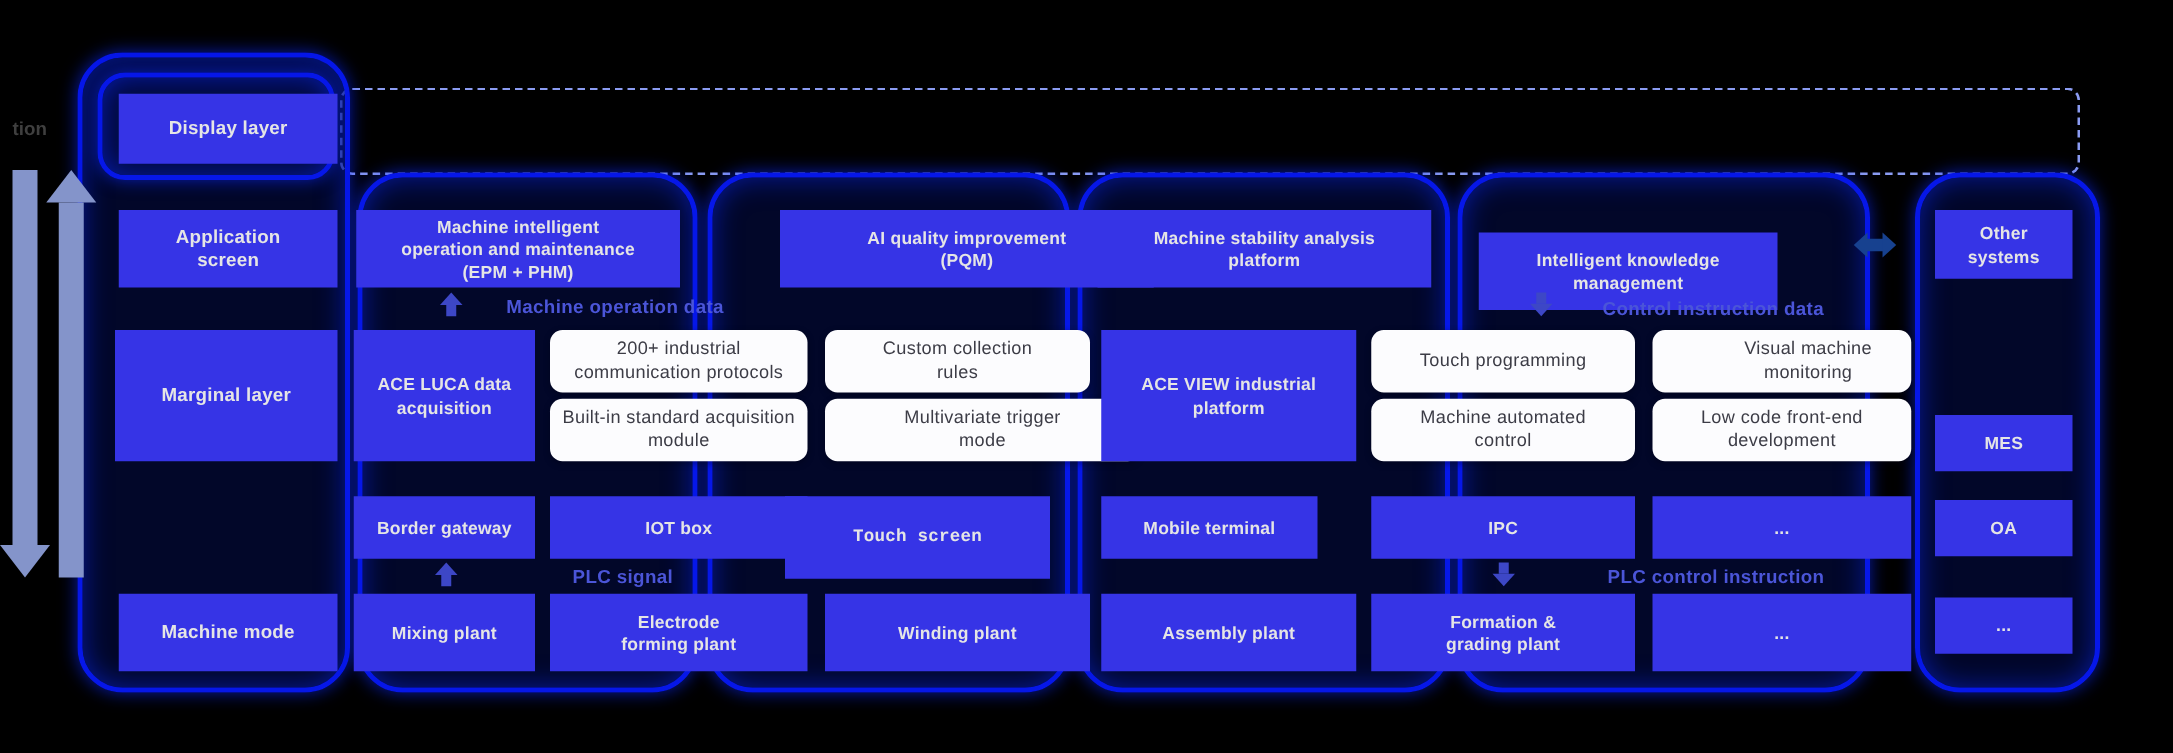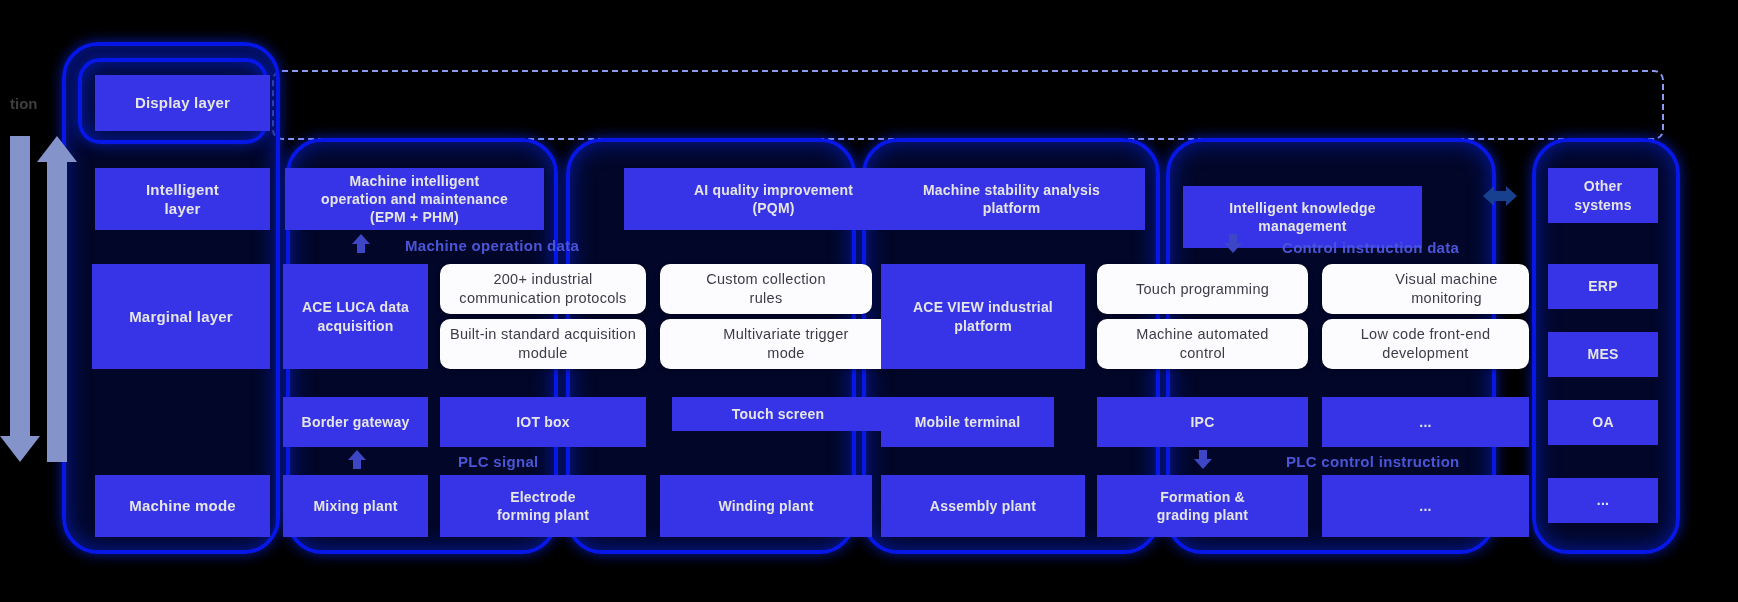--- a/index.html
+++ b/index.html
@@ -78,21 +78,21 @@
   <div class="capsule" style="left:62px;top:42px;width:218px;height:512px;"></div>
   <div class="capsule" style="left:78px;top:58px;width:190px;height:86px;border-radius:22px;"></div>
   <div class="capsule" style="left:286px;top:138px;width:272px;height:416px;"></div>
   <div class="capsule" style="left:566px;top:138px;width:290px;height:416px;"></div>
   <div class="capsule" style="left:862px;top:138px;width:298px;height:416px;"></div>
   <div class="capsule" style="left:1166px;top:138px;width:330px;height:416px;"></div>
   <div class="capsule" style="left:1532px;top:138px;width:148px;height:416px;"></div>
 
   <div class="bb lg" style="left:95px;top:75px;width:175px;height:56px;">Display layer</div>
   <div class="bb lg" style="left:95px;top:168px;width:175px;height:62px;">
-    <span class="mw95">Intelligent layer</span>
+    <span class="mw95">Application screen</span>
   </div>
   <div class="bb lg" style="left:92px;top:264px;width:178px;height:105px;">Marginal layer</div>
   <div class="bb lg" style="left:95px;top:475px;width:175px;height:62px;">Machine mode</div>
 
   <div class="bb" style="left:285px;top:168px;width:259px;height:62px;">
     <span class="mw195">Machine intelligent operation and maintenance (EPM + PHM)</span>
   </div>
   <div class="bb" style="left:604px;top:168px;width:299px;height:62px;margin-left:20px;">
     <span class="mw180">AI quality improvement (PQM)</span>
   </div>
@@ -104,21 +104,20 @@
   </div>
 
   <div class="lrarrow" style="left:1483px;top:186px;">
     <div class="l"></div>
       <div class="m"></div>
       <div class="r"></div>
   </div>
   <div class="bb" style="left:1548px;top:168px;width:110px;height:55px;">
     <span class="mw60">Other systems</span>
   </div>
-  <div class="bb" style="left:1548px;top:264px;width:110px;height:45px;">ERP</div>
   <div class="bb" style="left:1548px;top:332px;width:110px;height:45px;">MES</div>
   <div class="bb" style="left:1548px;top:400px;width:110px;height:45px;">OA</div>
   <div class="bb" style="left:1548px;top:478px;width:110px;height:45px;">...</div>
 
   <div class="arr" style="left:352px;top:234px;">
     <div class="head-up"></div>
       <div class="stem"></div>
   </div>
   <div class="flowlabel" style="left:405px;top:237px;">Machine operation data</div>
   <div class="arr" style="left:1224px;top:234px;">
@@ -147,21 +146,21 @@
   </div>
   <div class="wb" style="left:1322px;top:264px;width:207px;height:50px;padding-left:48px;">
     <span class="mw130">Visual machine monitoring</span>
   </div>
   <div class="wb" style="left:1322px;top:319px;width:207px;height:50px;">
     <span class="mw160">Low code front-end development</span>
   </div>
 
   <div class="bb" style="left:283px;top:397px;width:145px;height:50px;">Border gateway</div>
   <div class="bb" style="left:440px;top:397px;width:206px;height:50px;">IOT box</div>
-  <div class="bb" style="left:672px;top:397px;width:212px;height:34px;">Touch screen</div>
+  <div class="bb" style="left:628px;top:397px;width:212px;height:66px;font-family:Liberation Mono, monospace;">Touch screen</div>
   <div class="bb" style="left:881px;top:397px;width:173px;height:50px;">Mobile terminal</div>
   <div class="bb" style="left:1097px;top:397px;width:211px;height:50px;">IPC</div>
   <div class="bb" style="left:1322px;top:397px;width:207px;height:50px;">...</div>
 
   <div class="arr" style="left:348px;top:450px;">
     <div class="head-up"></div>
       <div class="stem"></div>
   </div>
   <div class="flowlabel" style="left:458px;top:453px;">PLC signal</div>
   <div class="arr" style="left:1194px;top:450px;">

